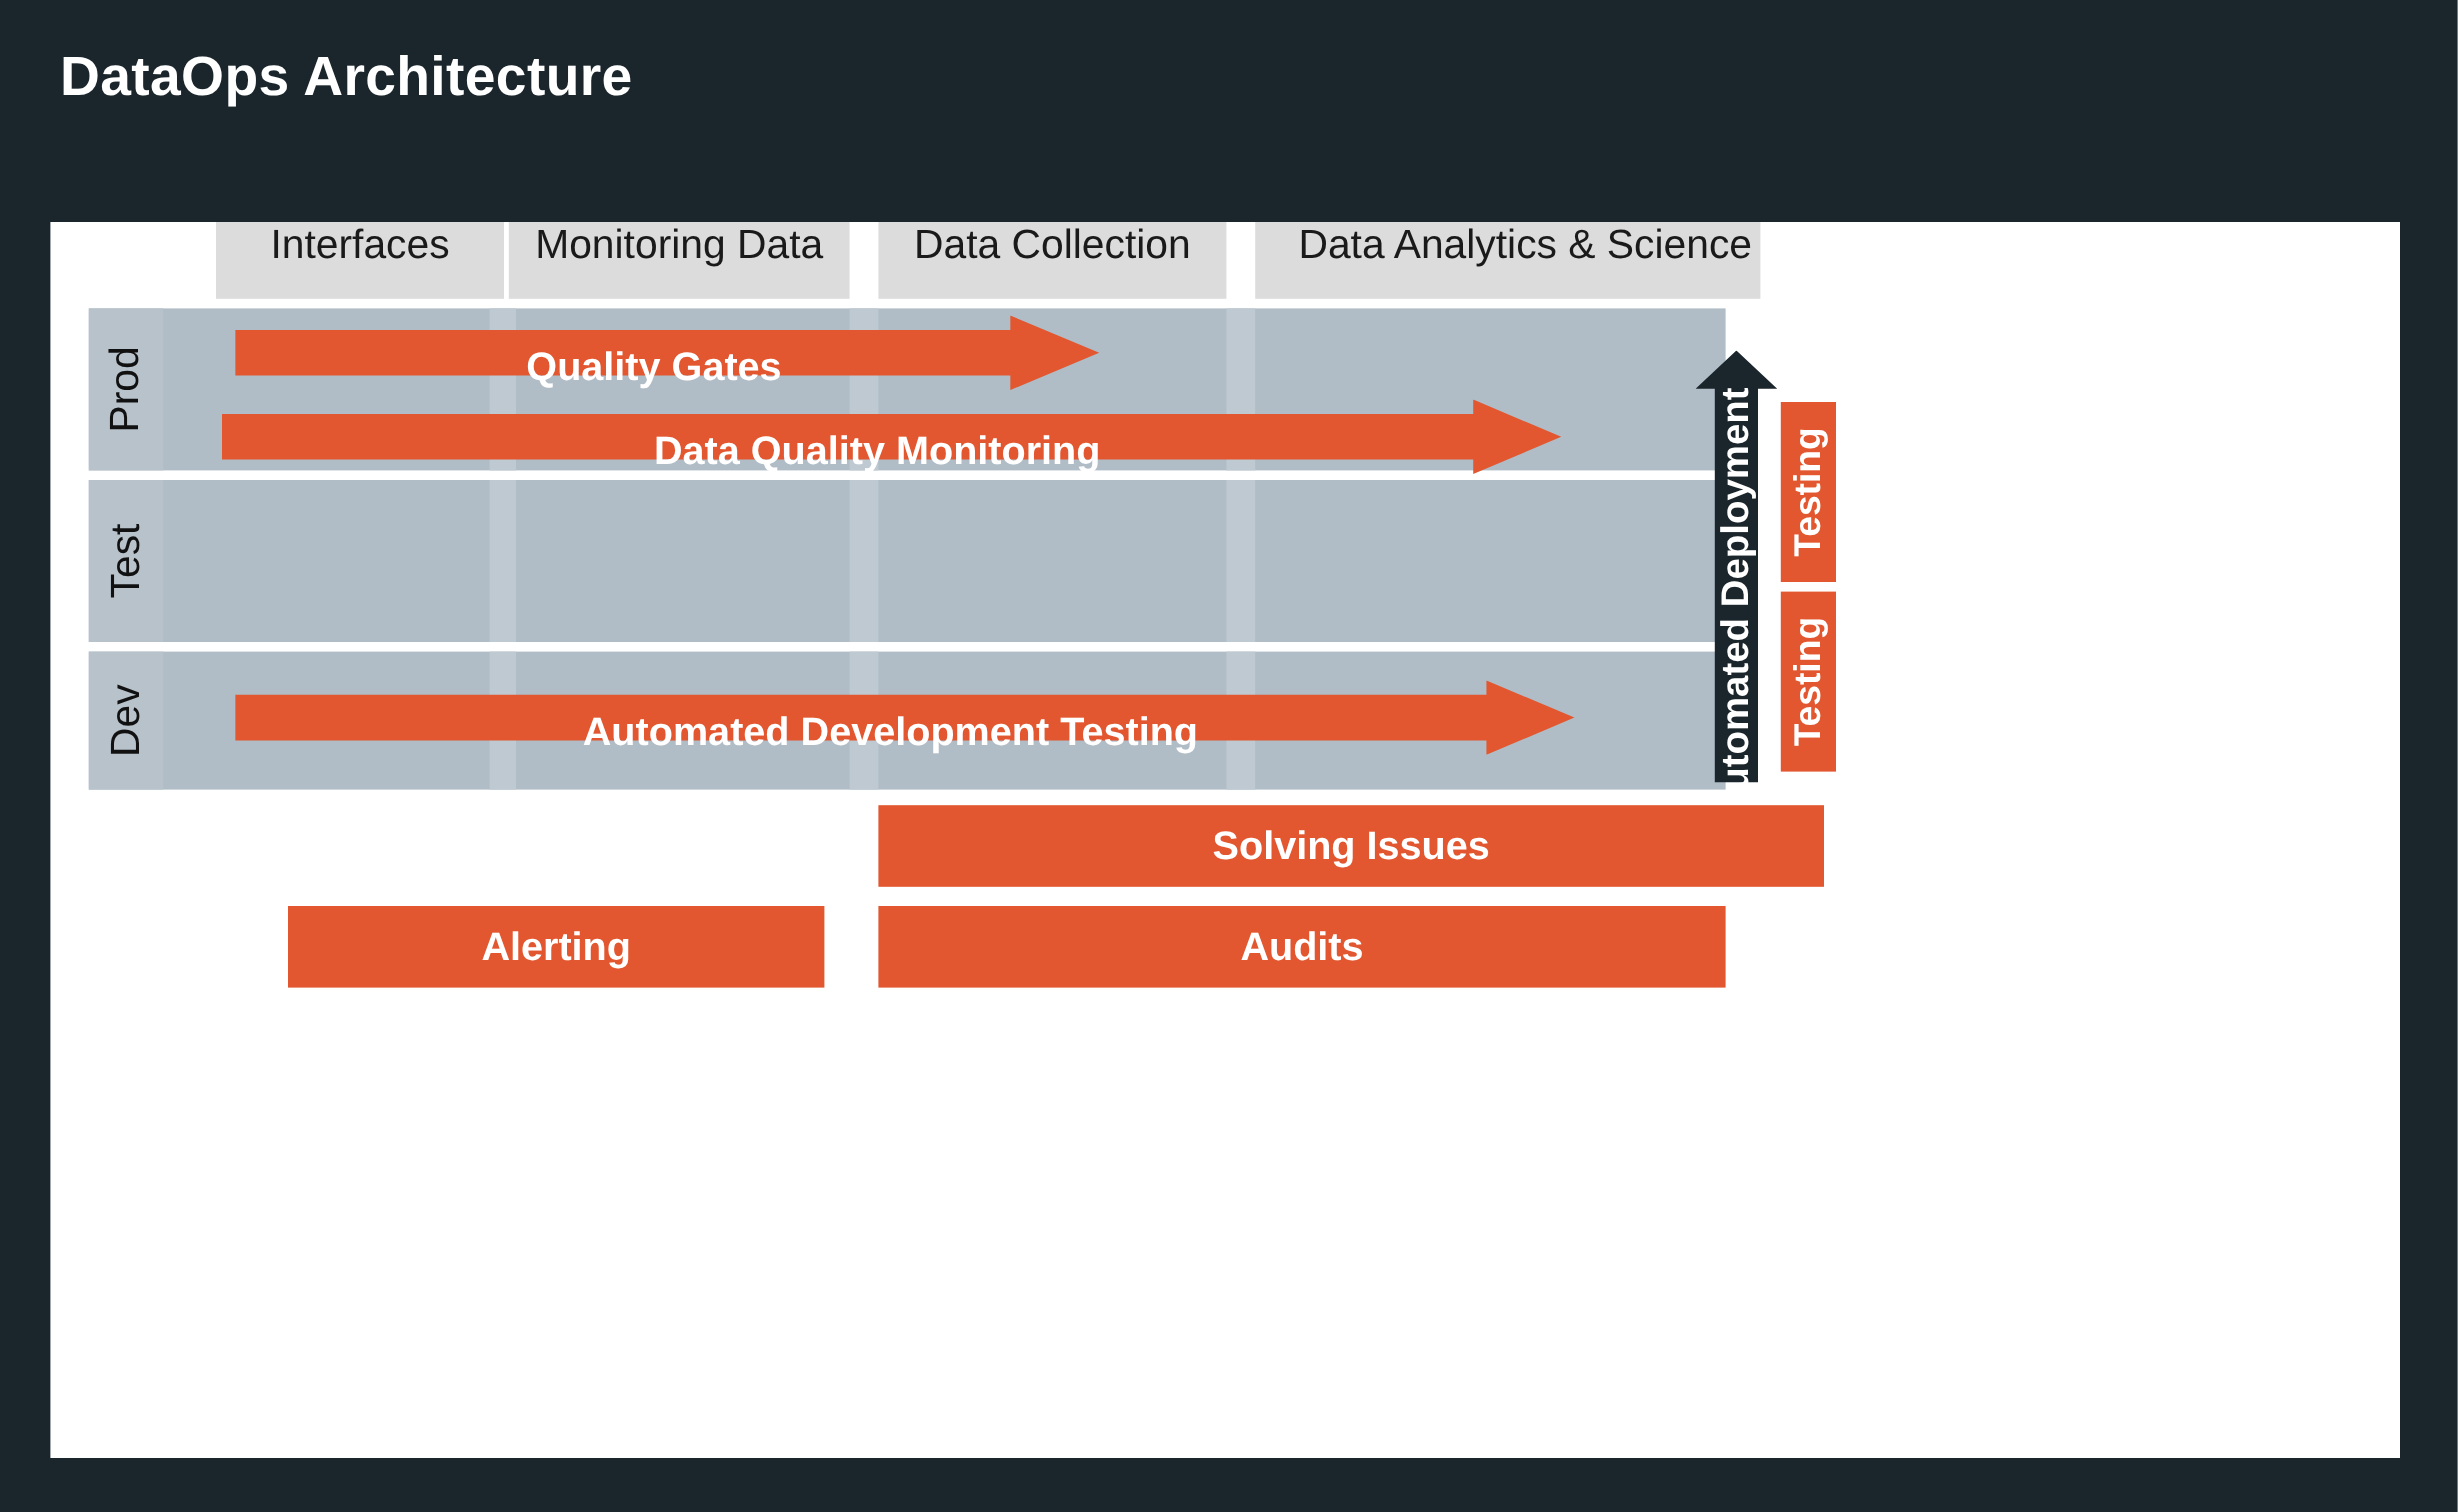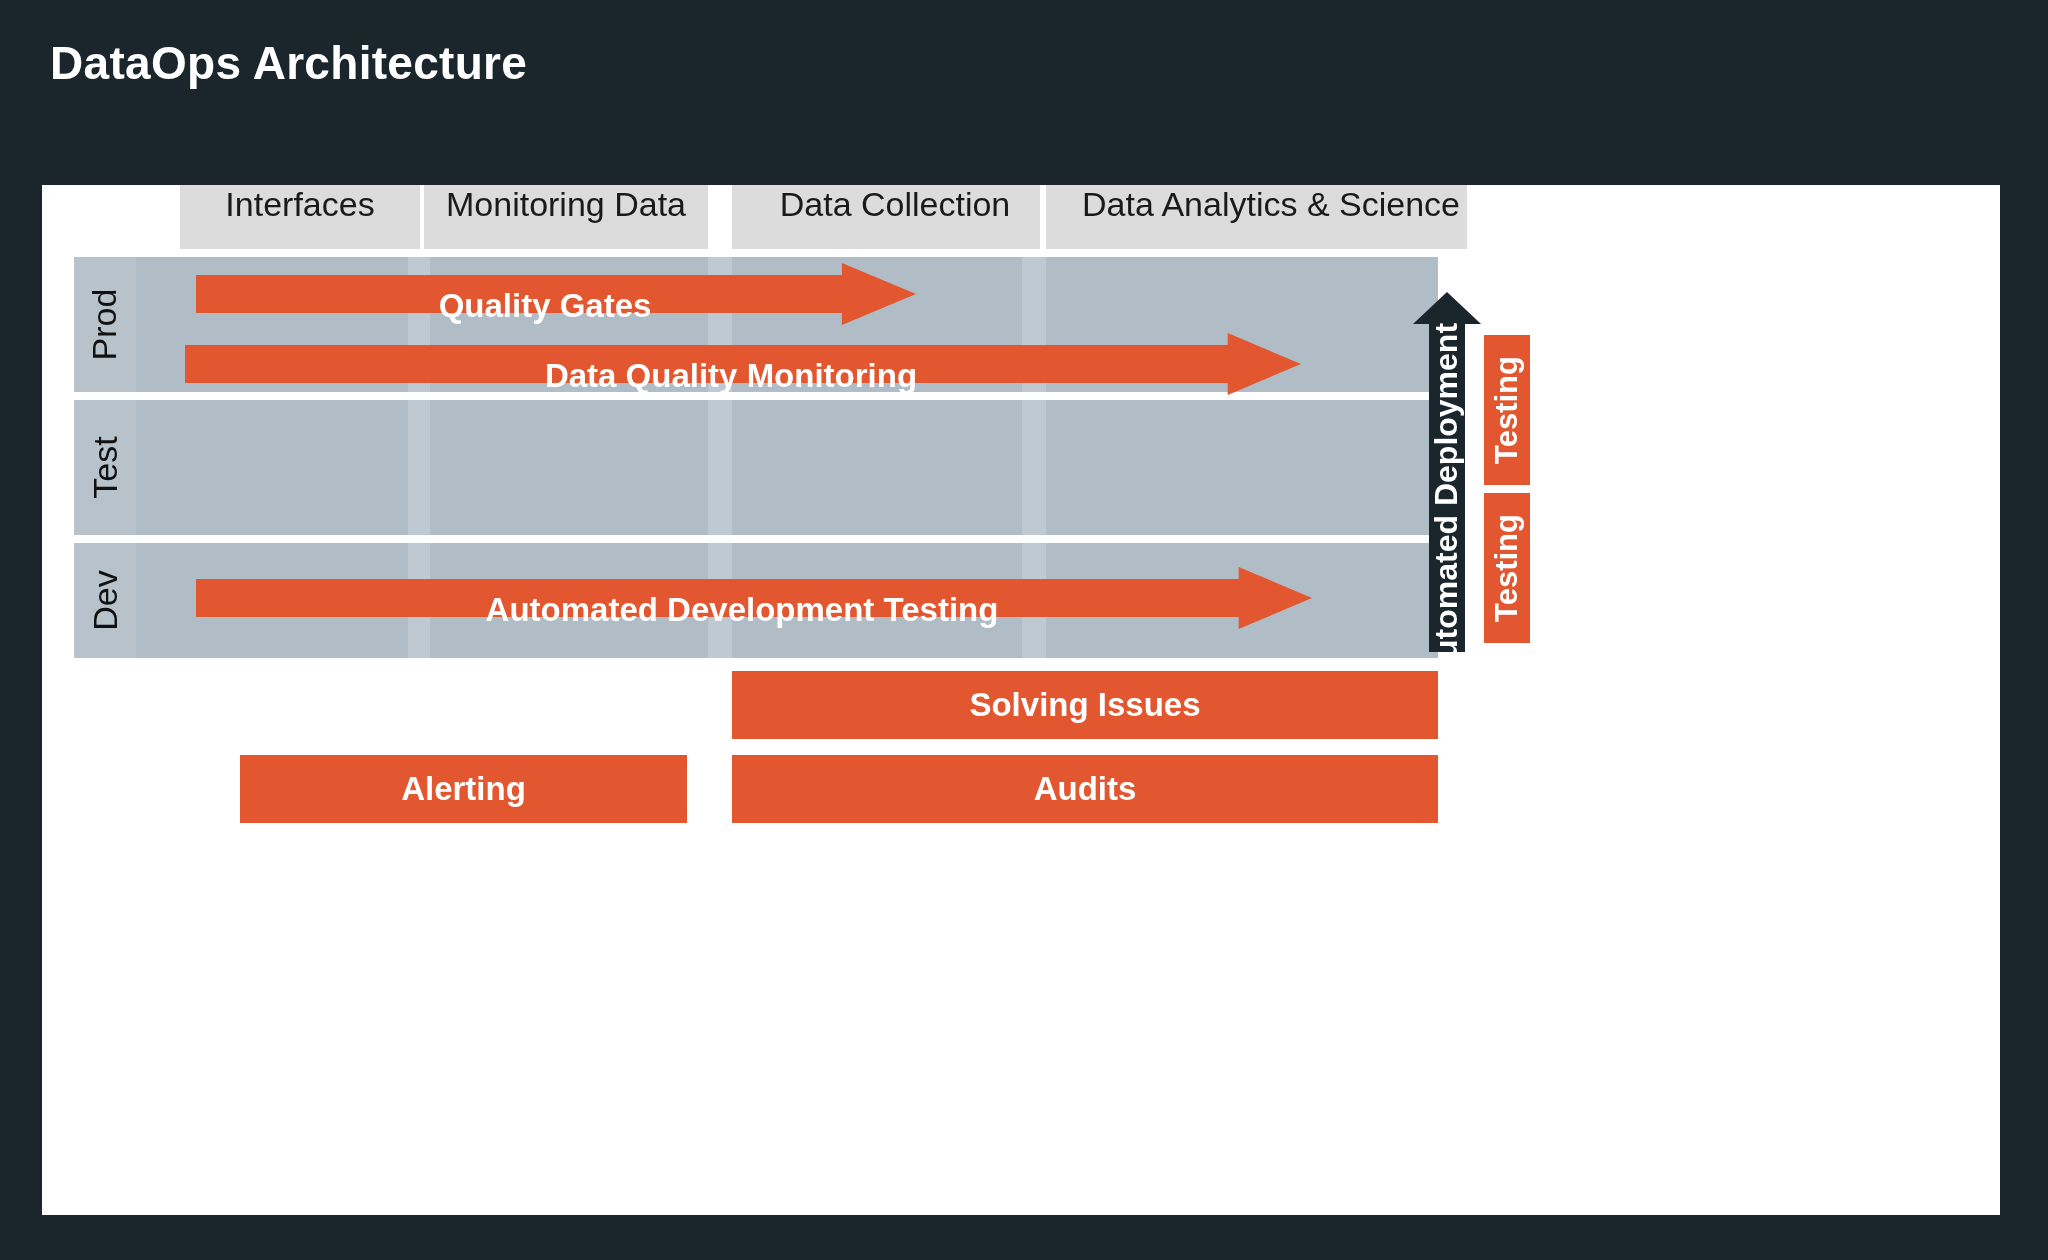--- a/index.html
+++ b/index.html
@@ -163,21 +163,21 @@
       <div class="cell light" style="left:666px;top:72px;width:24px;height:135px;"></div>
       <div class="cell light" style="left:980px;top:72px;width:24px;height:135px;"></div>
     </div>
 
     <div class="col-head" style="left:138px;width:240px;">
       <span>Interfaces</span>
     </div>
     <div class="col-head" style="left:382px;width:284px;">
       <span>Monitoring Data</span>
     </div>
-    <div class="col-head" style="left:690px;width:290px;padding-left:18px;">
+    <div class="col-head" style="left:690px;width:290px;">
       <span>Data Collection</span>
     </div>
     <div class="col-head" style="left:1004px;width:392px;padding-left:29px;">
       <span>Data Analytics &amp; Science</span>
     </div>
 
     <div class="arrow" style="left:154px;top:78px;width:700px;height:62px;">
       <svg class="arrow-svg" viewBox="0 0 700 62" preserveAspectRatio="none">
         <path d="M0,12 L628,12 L628,0 L700,31 L628,62 L628,50 L0,50 Z" fill="#e2572f"></path>
       </svg>
@@ -207,21 +207,21 @@
       </div>
     </div>
 
     <div class="testing-box" style="left:1442px;top:150px;width:46px;height:150px;">
       <span>Testing</span>
     </div>
     <div class="testing-box" style="left:1442px;top:308px;width:46px;height:150px;">
       <span>Testing</span>
     </div>
 
-    <div class="bottom-box" style="left:690px;top:486px;width:706px;height:68px;">
+    <div class="bottom-box" style="left:690px;top:486px;width:788px;height:68px;">
       <span>Solving Issues</span>
     </div>
     <div class="bottom-box" style="left:198px;top:570px;width:447px;height:68px;">
       <span>Alerting</span>
     </div>
     <div class="bottom-box" style="left:690px;top:570px;width:706px;height:68px;">
       <span>Audits</span>
     </div>
 
   </div>

